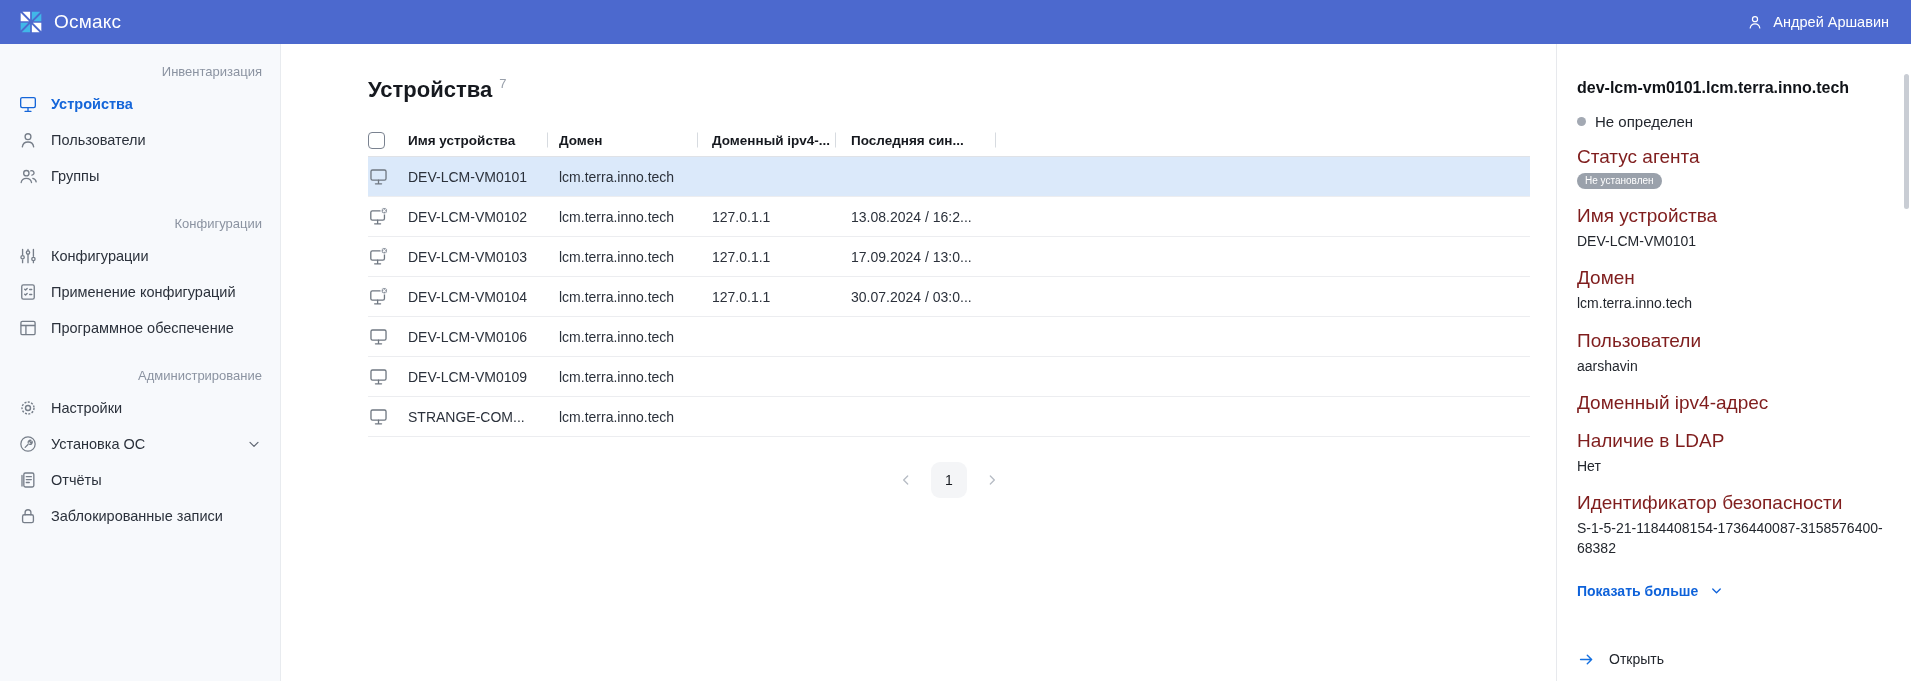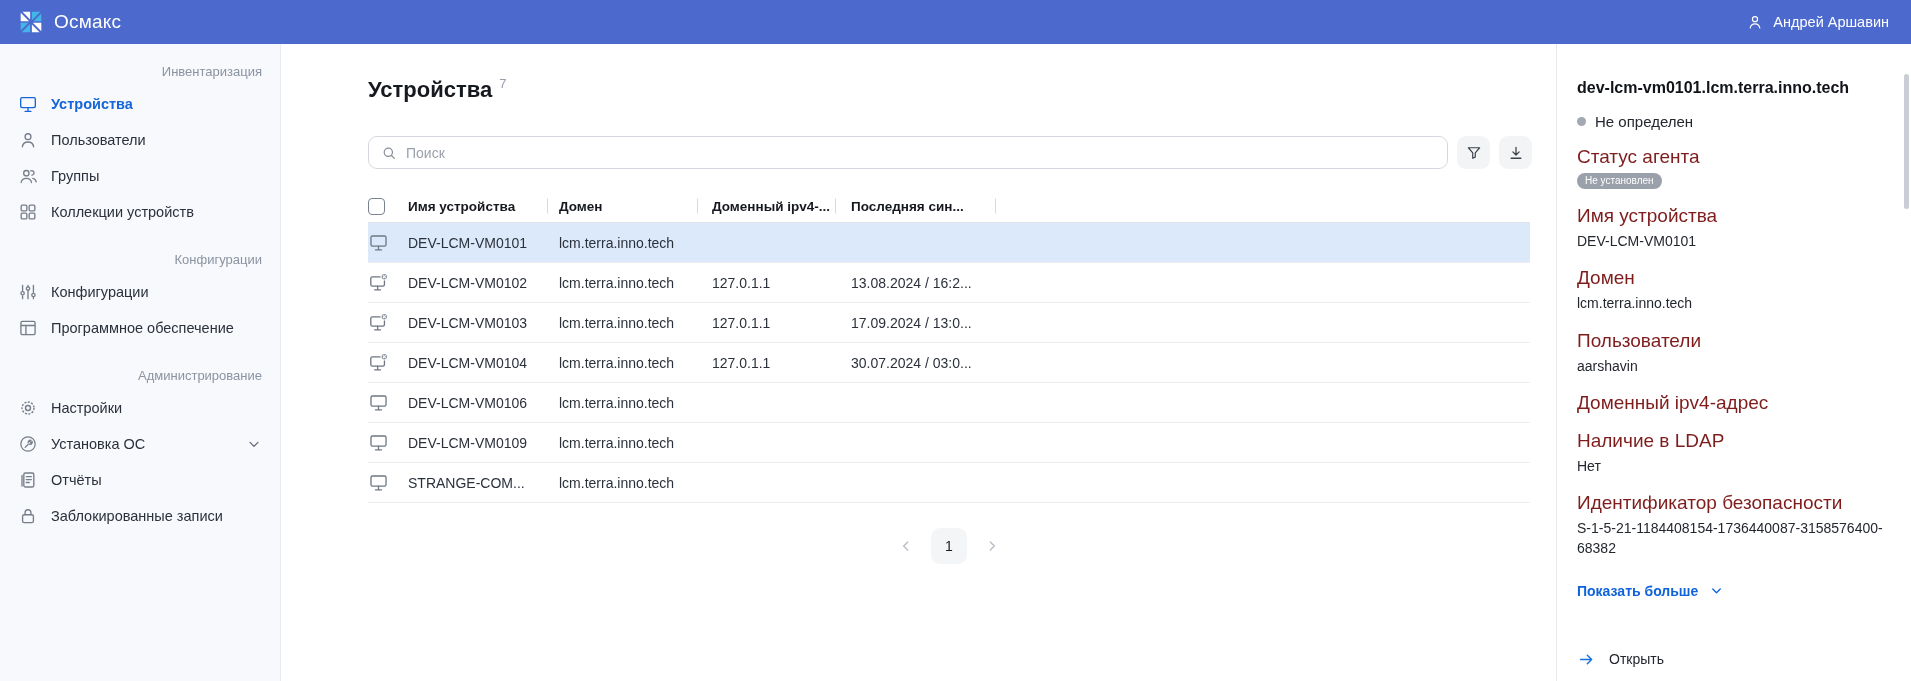--- a/index.html
+++ b/index.html
@@ -148,46 +148,44 @@
       <span class="si">
         <svg width="20" height="20" viewBox="0 0 24 24" fill="none" stroke="currentColor" stroke-width="1.6" stroke-linecap="round">
           <circle cx="10" cy="8.6" r="3.2"></circle>
             <path d="M3.8 19.8c.5-3.2 2.9-5 6.2-5s5.7 1.8 6.2 5"></path>
           <path d="M15.3 5.9a2.7 2.7 0 1 1 1.4 5.1M17.8 14.9c2.2.5 3.6 1.9 4 4.2"></path>
         </svg>
       </span>
       <span>Группы</span>
     </div>
 
-    <div class="side-item">
-      <span class="si">
-        <svg width="20" height="20" viewBox="0 0 24 24" fill="none" stroke="currentColor" stroke-width="1.6">
-          <rect x="3.8" y="3.8" width="6.8" height="6.8" rx="1.4"></rect>
-            <rect x="13.4" y="3.8" width="6.8" height="6.8" rx="1.4"></rect>
-          <rect x="3.8" y="13.4" width="6.8" height="6.8" rx="1.4"></rect>
-            <rect x="13.4" y="13.4" width="6.8" height="6.8" rx="1.4"></rect>
-        </svg>
-      </span>
-      <span>Коллекции устройств</span>
-    </div>
 
     <div class="side-section later">Конфигурации</div>
 
     <div class="side-item">
       <span class="si">
         <svg width="20" height="20" viewBox="0 0 24 24" fill="none" stroke="currentColor" stroke-width="1.6" stroke-linecap="round">
           <path d="M5.5 4v6.4M5.5 16.6V20M12 4v1.6M12 10.2V20M18.5 4v8.4M18.5 18.6V20"></path>
           <circle cx="5.5" cy="13.5" r="2"></circle>
             <circle cx="12" cy="7.9" r="2"></circle>
             <circle cx="18.5" cy="15.6" r="2"></circle>
         </svg>
       </span>
       <span>Конфигурации</span>
     </div>
 
+    <div class="side-item">
+      <span class="si">
+        <svg width="20" height="20" viewBox="0 0 24 24" fill="none" stroke="currentColor" stroke-width="1.6" stroke-linecap="round" stroke-linejoin="round">
+          <rect x="4.5" y="3.5" width="15" height="17" rx="2"></rect>
+          <path d="M8 8.6l1.1 1.1 1.9-1.9M14 9h2.5M8 14.6l1.1 1.1 1.9-1.9M14 15h2.5"></path>
+        </svg>
+      </span>
+      <span>Применение конфигураций</span>
+    </div>
 
     <div class="side-item">
       <span class="si">
         <svg width="20" height="20" viewBox="0 0 24 24" fill="none" stroke="currentColor" stroke-width="1.6">
           <rect x="3.5" y="4" width="17" height="16" rx="1.8"></rect>
             <path d="M3.5 9h17M9.5 9v11"></path>
         </svg>
       </span>
       <span>Программное обеспечение</span>
     </div>
@@ -239,45 +237,20 @@
       </span>
       <span>Заблокированные записи</span>
     </div>
   </div>
 
   <div class="main">
     <div>
       <h1 class="page-title">Устройства</h1><span class="page-count">7</span>
     </div>
 
-    <div class="toolbar">
-      <div class="searchbox">
-        <span class="sic">
-          <svg width="16" height="16" viewBox="0 0 24 24" fill="none" stroke="currentColor" stroke-width="1.8" stroke-linecap="round">
-            <circle cx="11" cy="11" r="6.2"></circle>
-              <path d="M15.8 15.8L20 20"></path>
-          </svg>
-        </span>
-        <input type="text" placeholder="Поиск" style="">
-      </div>
-      <button class="tbtn">
-        <span>
-          <svg width="18" height="18" viewBox="0 0 24 24" fill="none" stroke="currentColor" stroke-width="1.6" stroke-linejoin="round">
-            <path d="M4.5 5h15l-5.8 6.8v5.4l-3.4 1.9v-7.3z"></path>
-          </svg>
-        </span>
-      </button>
-      <button class="tbtn">
-        <span>
-          <svg width="18" height="18" viewBox="0 0 24 24" fill="none" stroke="currentColor" stroke-width="1.7" stroke-linecap="round" stroke-linejoin="round">
-            <path d="M12 4.5v9.5M7.8 10.5L12 14.7l4.2-4.2M5.5 19h13"></path>
-          </svg>
-        </span>
-      </button>
-    </div>
 
     <div class="dtable">
       <div class="trow thead">
         <span class="c0">
             <span class="cbx"></span>
           </span>
         <span class="c1">Имя устройства</span>
         <span class="c2">Домен</span>
         <span class="c3">Доменный ipv4-...</span>
         <span class="c4">Последняя син...</span>

